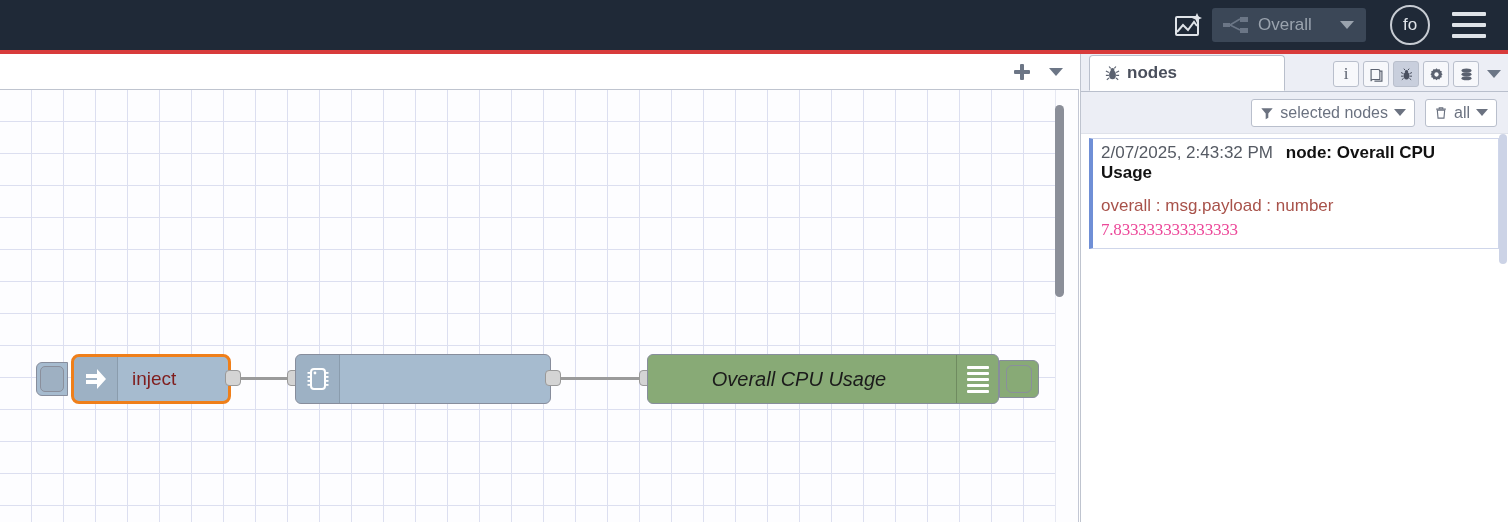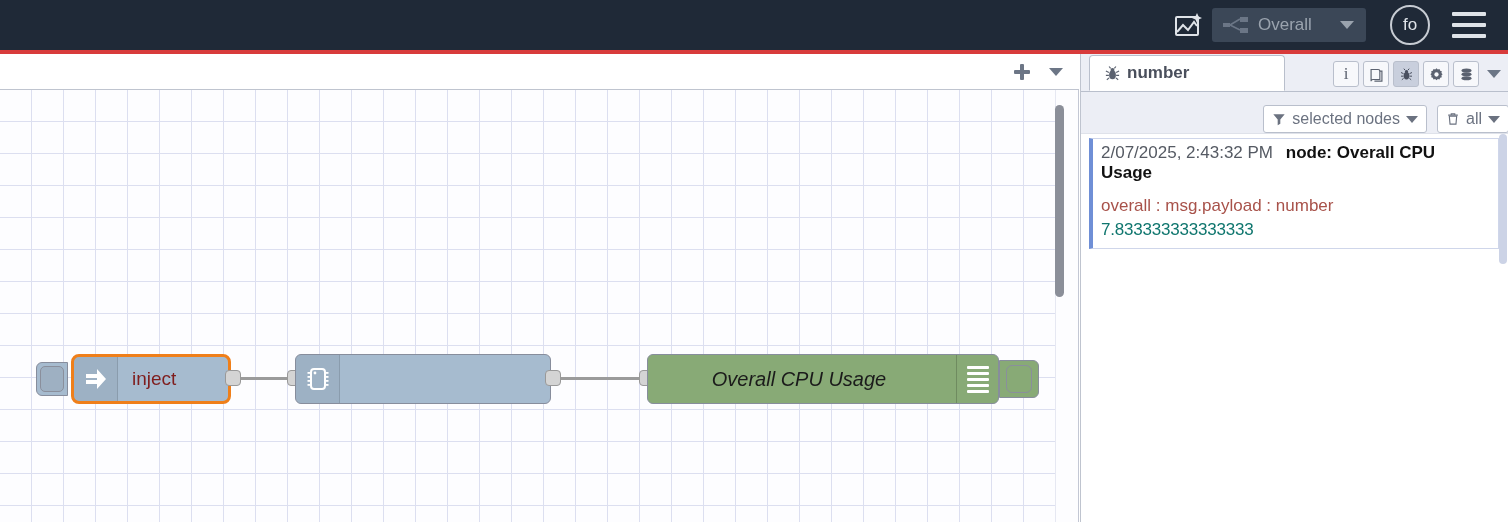--- a/index.html
+++ b/index.html
@@ -171,43 +171,43 @@
   .sb-tools { margin-left: auto; display:flex; align-items:center; padding-bottom: 4px; padding-right: 4px; gap: 4px;}
   .sb-tool {
     width: 26px; height: 26px; border: 1px solid #b9bfcc; border-radius: 3px;
     background: #f7f8fb; display:flex; align-items:center; justify-content:center; cursor:pointer;
   }
   .sb-tool.active { background: #c9cfdd; }
   .sb-tool-caret { width: 22px; height: 26px; display:flex; align-items:center; justify-content:center; cursor:pointer;}
 
   .sb-filterrow {
     position:absolute; left:0; top: 38px; width:428px; height: 42px;
-    background:#eceef5; display:flex; align-items:flex-end; justify-content:flex-end;
-    gap: 10px; border-bottom: 1px solid #dfe2ea;
+    background:#eceef5; display:flex; align-items:center; justify-content:flex-end;
+    padding-right: 12px; gap: 10px; border-bottom: 1px solid #dfe2ea;
   }
   .pill {
     height: 28px; border: 1px solid #b9bfcc; border-radius: 3px; background:#fff;
     display:flex; align-items:center; padding: 0 8px; gap:6px; cursor:pointer;
     font-size: 16px; color:#6b7280;
   }
   .pill .cdn { width:0;height:0;border-left:6px solid transparent;border-right:6px solid transparent;border-top:7px solid #6b7280; }
 
   .msglist {
     position:absolute; left:0; top: 80px; width: 428px; height: 388px;
     background:#fff; overflow:hidden;
   }
   .msg {
     margin: 4px 10px 0 8px; border: 1px solid #cfd6ea; border-left: 4px solid #6f8fd6;
     background:#fff; padding: 4px 8px 8px 8px;
   }
   .msg-head { font-size: 17px; color:#555a63; }
   .msg-head .nodename { color:#111; font-weight: bold; margin-left: 8px; }
   .msg-prop { font-size: 17px; color:#a8524a; margin-top: 13px; }
   .msg-value {
-    font-family: Liberation Sans, sans-serif; font-size: 17px; color:#0f766e;
+    font-family: Liberation Serif, serif; font-size: 17px; color:#ec4899;
     margin-top: 4px; letter-spacing: -0.2px;
   }
   .msg-scroll {
     position:absolute; right: 2px; top: 0; width: 8px; height: 130px;
     background:#ccd3e6; border-radius:4px;
   }
 </style>
 </head>
 <body>
 
@@ -324,21 +324,21 @@
       <div class="sb-tab">
         <span style="margin-right:6px;display:inline-flex;">
           <svg viewBox="0 0 18 18" width="17" height="17">
             <ellipse cx="9" cy="10.5" rx="3.6" ry="4.6" fill="#5b6270"></ellipse>
             <circle cx="9" cy="5.4" r="2.1" fill="#5b6270"></circle>
             <g stroke="#5b6270" stroke-width="1.2">
               <path d="M5.2 8 L2 6.4 M12.8 8 L16 6.4 M5.2 11 L2 11 M12.8 11 L16 11 M5.4 13.6 L3 15.6 M12.6 13.6 L15 15.6 M7 3.6 L5.4 1.6 M11 3.6 L12.6 1.6"></path>
             </g>
           </svg>
         </span>
-        <span>number</span>
+        <span>nodes</span>
       </div>
 
       <div class="sb-tools">
         <div class="sb-tool">
           <span style="font-family:'Liberation Serif',serif;font-size:17px;color:#5b6270;">i</span>
         </div>
         <div class="sb-tool">
           <svg viewBox="0 0 18 18" width="15" height="15">
             <path d="M2.5 3 h8.5 a2 2 0 0 1 2 2 v10 h-8.5 a2 2 0 0 0 -2 2 Z" fill="none" stroke="#5b6270" stroke-width="1.4"></path>
             <path d="M13 5 h2.5 v12 h-9" fill="none" stroke="#5b6270" stroke-width="1.4"></path>

